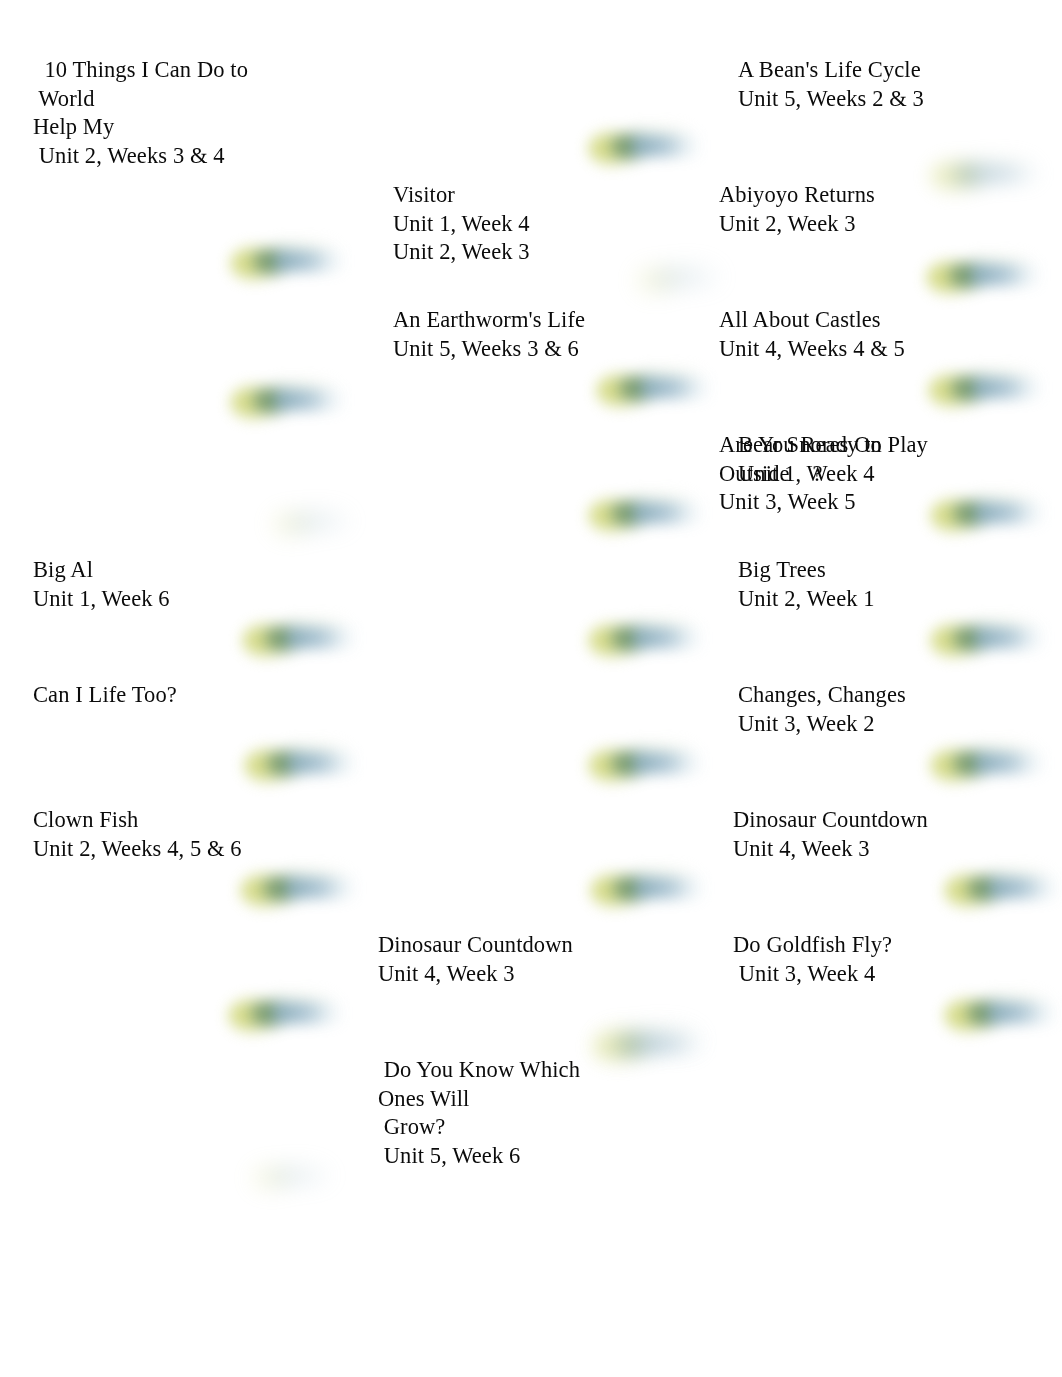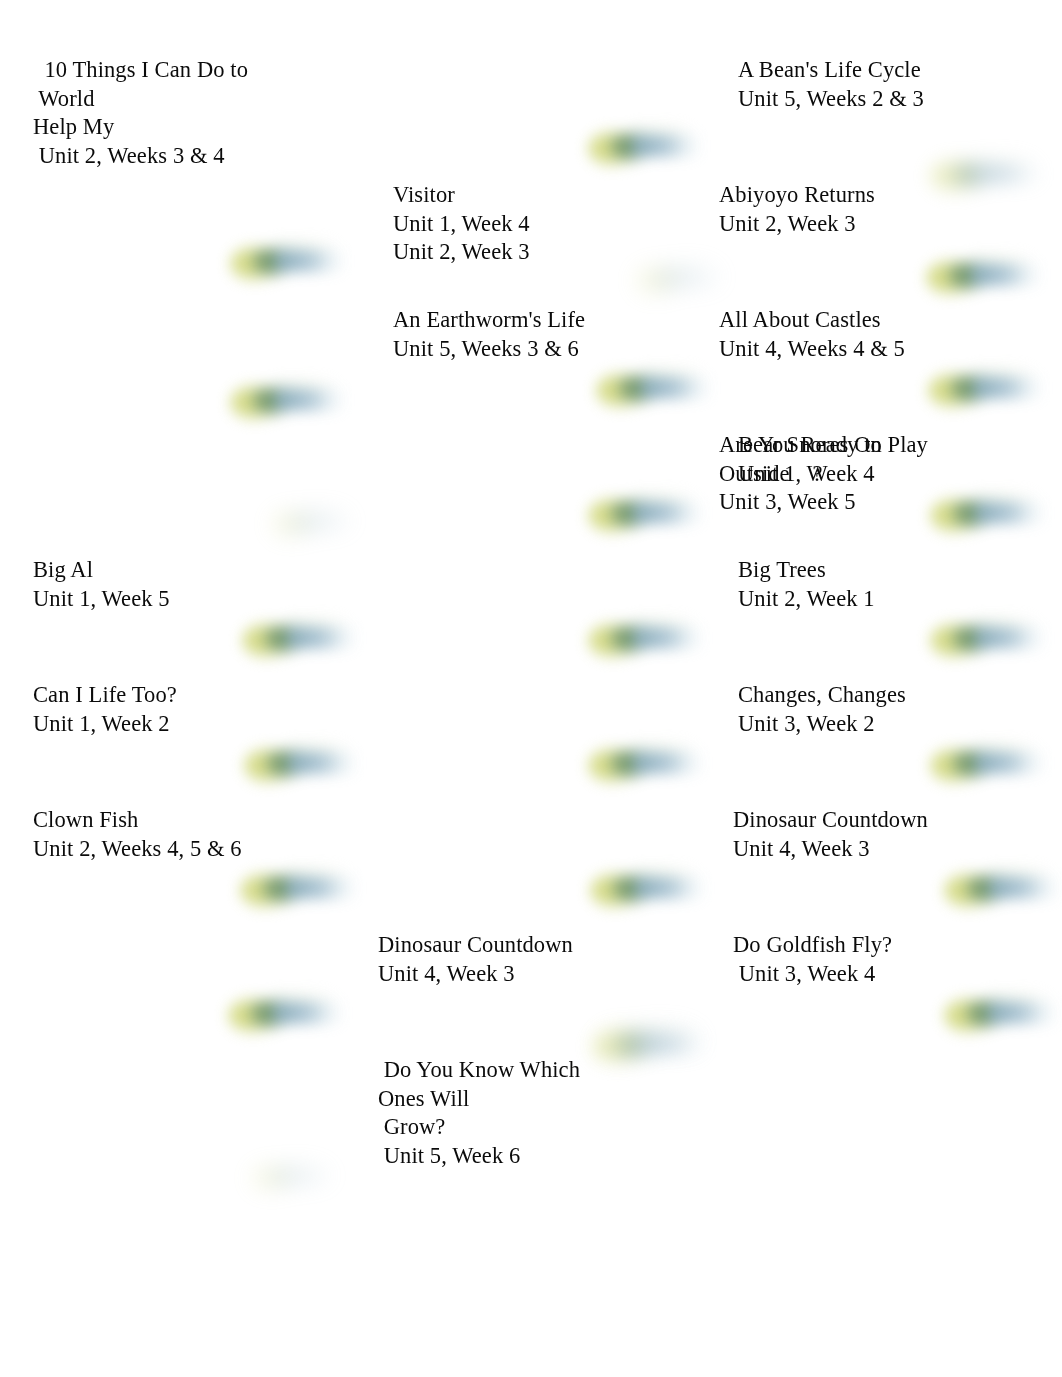--- a/index.html
+++ b/index.html
@@ -258,21 +258,21 @@
         <i class="blob-y"></i>
           <i class="blob-g"></i>
           <i class="blob-t"></i>
           <i class="blob-b"></i>
       </div>
     </div>
 
     <div class="cell col1">
       <div class="entry">
         <div class="line">Big Al</div>
-        <div class="line">Unit 1, Week 5</div>
+        <div class="line">Unit 1, Week 6</div>
       </div>
       <div class="wm" style="left:242px;top:58px;width:118px;height:50px;">
         <i class="blob-y"></i>
           <i class="blob-g"></i>
           <i class="blob-t"></i>
           <i class="blob-b"></i>
       </div>
     </div>
     <div class="cell col2">
       <div class="entry">
@@ -295,21 +295,20 @@
         <i class="blob-y"></i>
           <i class="blob-g"></i>
           <i class="blob-t"></i>
           <i class="blob-b"></i>
       </div>
     </div>
 
     <div class="cell col1">
       <div class="entry">
         <div class="line">Can I Life Too?</div>
-        <div class="line">Unit 1, Week 2</div>
       </div>
       <div class="wm" style="left:244px;top:58px;width:116px;height:50px;">
         <i class="blob-y"></i>
           <i class="blob-g"></i>
           <i class="blob-t"></i>
           <i class="blob-b"></i>
       </div>
     </div>
     <div class="cell col2">
       <div class="entry">

